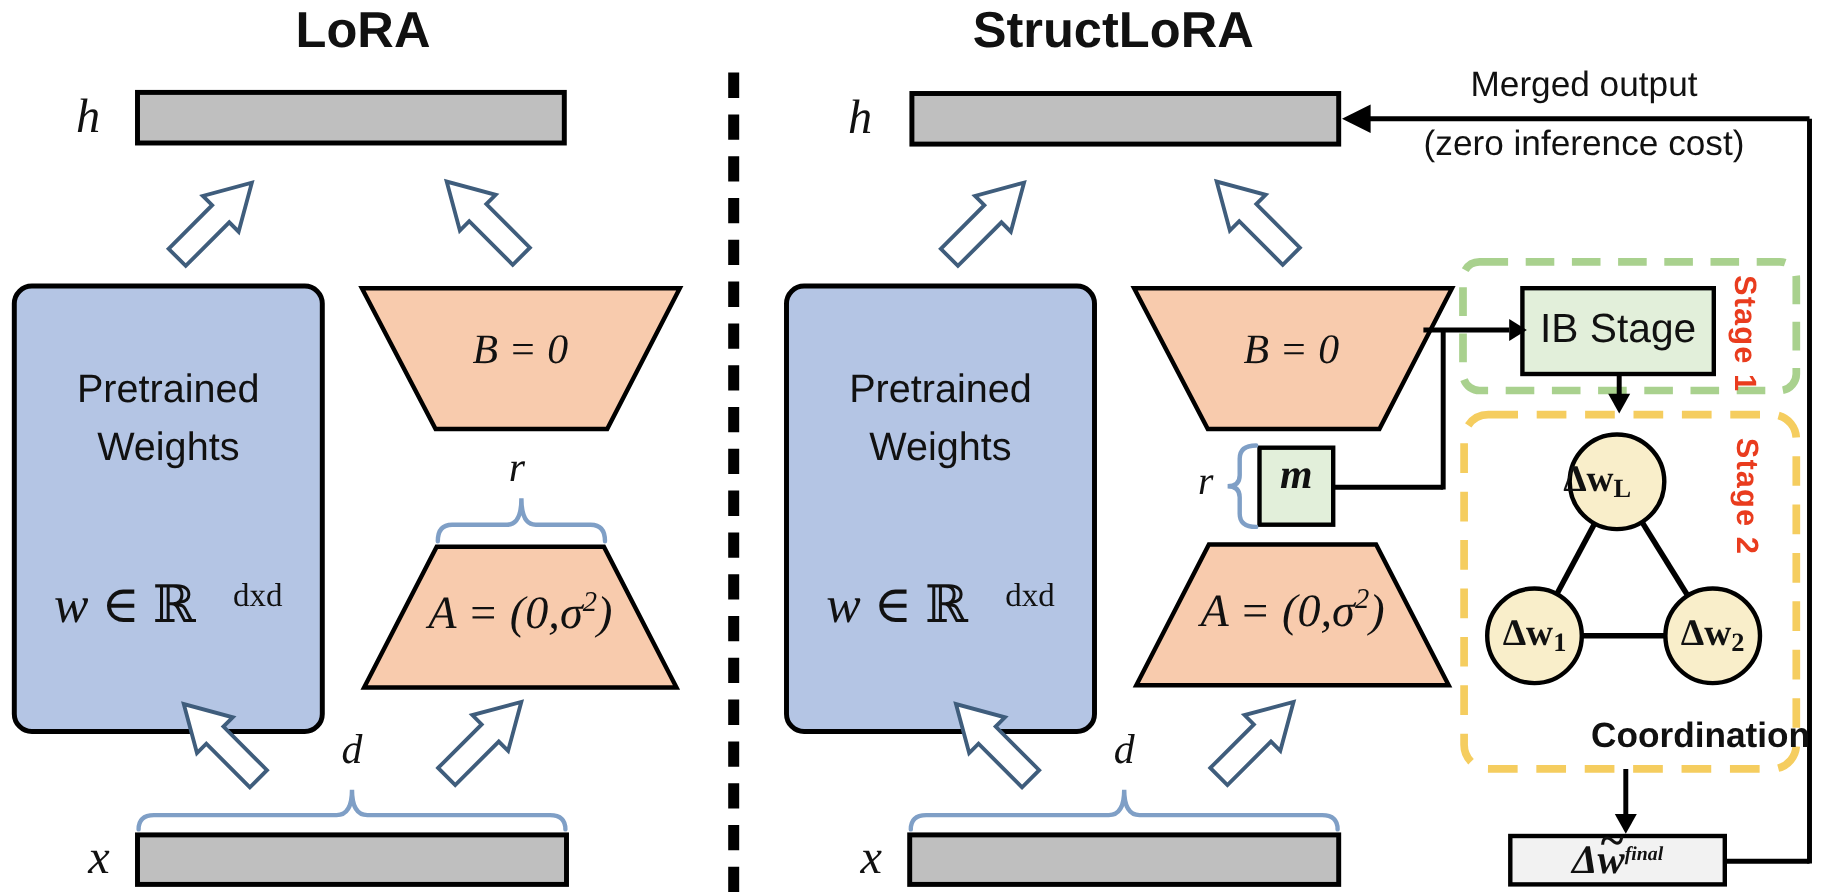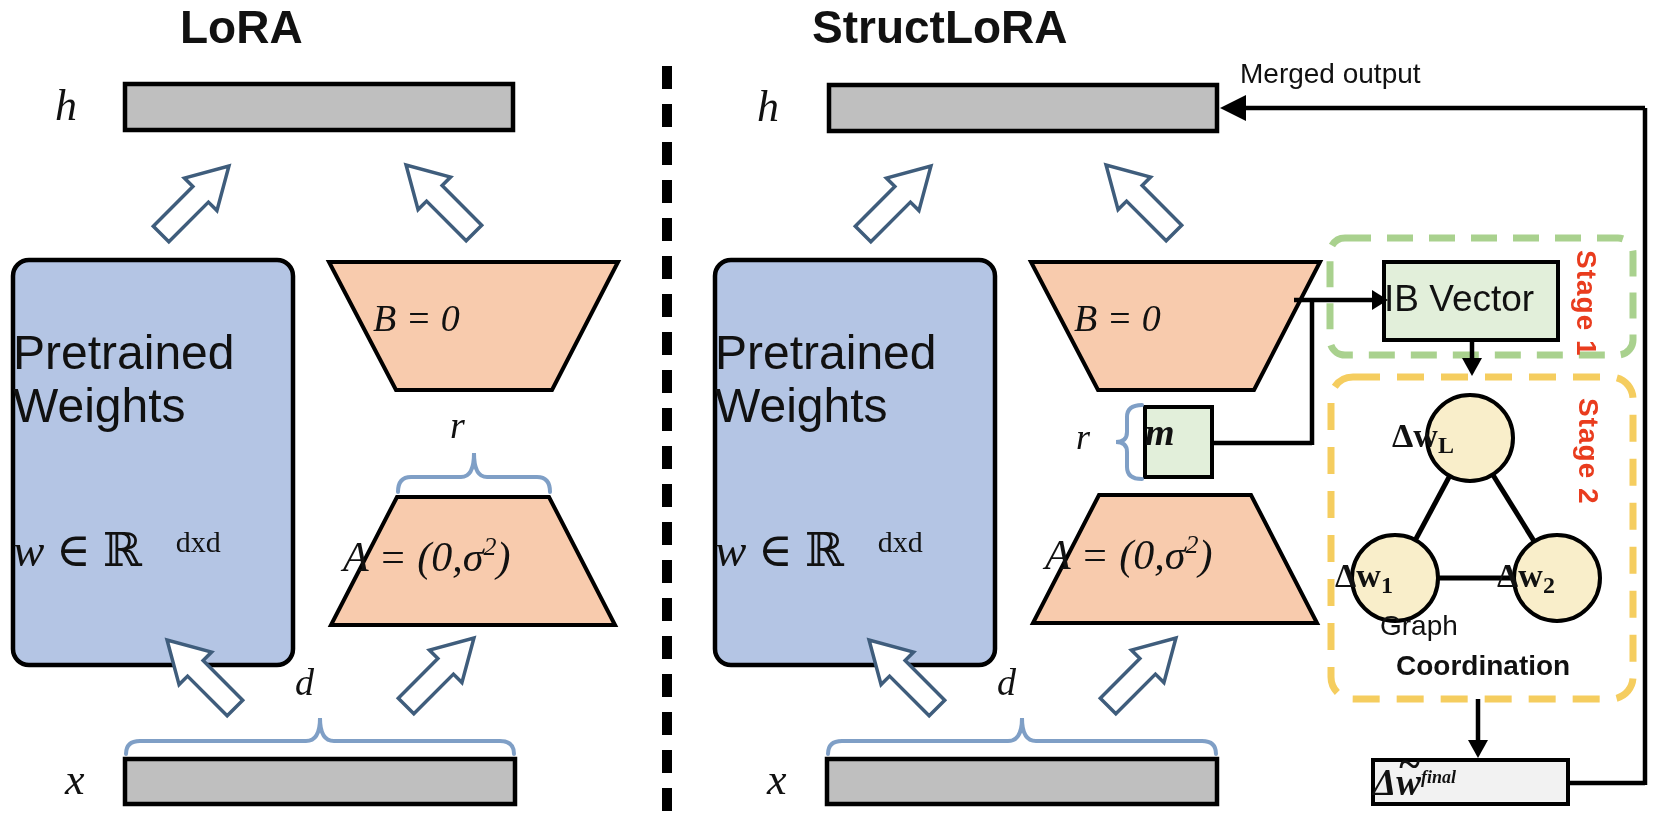--- a/index.html
+++ b/index.html
@@ -18,26 +18,26 @@
   .connhead {fill:#000;stroke:none;}
   .tri      {stroke:#000;stroke-width:5;fill:none;}
   .dash-green {fill:none;stroke:var(--green_dash,#a9d18e);stroke-width:7;}
   .dash-yellow{fill:none;stroke:var(--yellow_dash,#f5cd5f);stroke-width:7;}
   .divider  {stroke:#000;stroke-width:10;fill:none;}
   .brace    {stroke:var(--brace_blue,#7f9fc6);stroke-width:4;fill:none;stroke-linecap:round;}
   .blockarrow{fill:#fff;stroke:var(--arrow_outline,#3f5d7c);stroke-width:3.5;stroke-linejoin:miter;}
 
   
   .lbl{position:absolute;color:#111;white-space:nowrap;}
-  .ctr{text-align:left;}
+  .ctr{text-align:center;}
   .title{font-size:46px;font-weight:700;letter-spacing:0px;}
   .math{font-family:"Liberation Serif","DejaVu Serif","DejaVu Sans",serif;font-style:italic;}
   .m44{font-size:44px;} .m46{font-size:38px;} .m42{font-size:42px;} .m38{font-size:38px;} .m36{font-size:36px;}
-  .sans40{font-size:48px;line-height:53px;}
-  .sans32{font-size:28px;} .sans27{font-size:27px;line-height:31px;} .sans37{font-size:37px;}
+  .sans40{font-size:36px;line-height:53px;}
+  .sans32{font-size:32px;} .sans27{font-size:27px;line-height:31px;} .sans37{font-size:37px;}
   .stagelbl{writing-mode:vertical-rl;font-size:28px;font-weight:700;color:var(--stage_red,#e93c1e);letter-spacing:1px;}
   .wform{font-size:47px;}
   .wform .dsr{font-style:normal;font-family:"DejaVu Serif","DejaVu Sans",serif;}
   .wform sup{font-size:30px;font-style:normal;vertical-align:14px;font-family:"Liberation Serif","DejaVu Serif",serif;margin-left:34px;}
   .aform sup{font-size:26px;vertical-align:16px;}
   .nodelbl{font-size:34px;font-weight:700;font-family:"Liberation Serif","DejaVu Serif",serif;}
   .nodelbl sub{font-size:24px;font-weight:700;vertical-align:-6px;}
   .finallbl{font-size:37px;font-weight:700;font-family:"Liberation Serif","DejaVu Serif",serif;font-style:italic;}
   .finallbl sup{font-size:18px;vertical-align:12px;}
   .w-tilde{position:relative;display:inline-block;}
@@ -136,28 +136,28 @@
   <div class="lbl ctr math m46" style="left:1074px;top:296px;width:200px;">B = 0</div>
   <div class="lbl ctr math m42 aform" style="left:1045px;top:530px;width:260px;"><span>A = (0,σ</span><sup>2</sup><span>)</span></div>
   <div class="lbl ctr sans40" style="left:715px;top:326px;width:280px;">
     <div>Pretrained</div>
     <div>Weights</div>
   </div>
   <div class="lbl ctr math wform" style="left:715px;top:522px;width:280px;"><span>w</span> <span class="dsr">∈</span> <span class="dsr">ℝ</span><sup>dxd</sup></div>
 
   <div class="lbl ctr math m46 mbold" style="left:1145px;top:410px;width:67px;">m</div>
 
-  <div class="lbl ctr sans37" style="left:1384px;top:278px;width:174px;">IB Vector</div>
+  <div class="lbl ctr sans37" style="left:1384px;top:278px;width:174px;">IB Stage</div>
   <div class="lbl stagelbl" style="left:1570px;top:250px;height:110px;">Stage 1</div>
   <div class="lbl stagelbl" style="left:1572px;top:398px;height:120px;">Stage 2</div>
 
   <div class="lbl ctr sans32" style="left:1240px;top:58px;width:400px;">Merged output</div>
+  <div class="lbl ctr sans32" style="left:1240px;top:112px;width:400px;">(zero inference cost)</div>
 
   <div class="lbl ctr nodelbl" style="left:1392px;top:417px;width:120px;"><span>Δw</span><sub>L</sub></div>
   <div class="lbl ctr nodelbl" style="left:1335px;top:557px;width:120px;"><span>Δw</span><sub>1</sub></div>
   <div class="lbl ctr nodelbl" style="left:1497px;top:557px;width:120px;"><span>Δw</span><sub>2</sub></div>
 
-  <div class="lbl ctr sans32" style="left:1380px;top:610px;width:200px;">Graph</div>
   <div class="lbl ctr sans32" style="left:1396px;top:650px;width:300px;font-weight:bold;">Coordination</div>
 
   <div class="lbl ctr finallbl" style="left:1373px;top:761px;width:195px;"><span>Δ</span><span class="w-tilde"><span>w</span><span class="tilde-mark">~</span></span><sup>final</sup></div>
 
 </div>
 
 </body></html>

